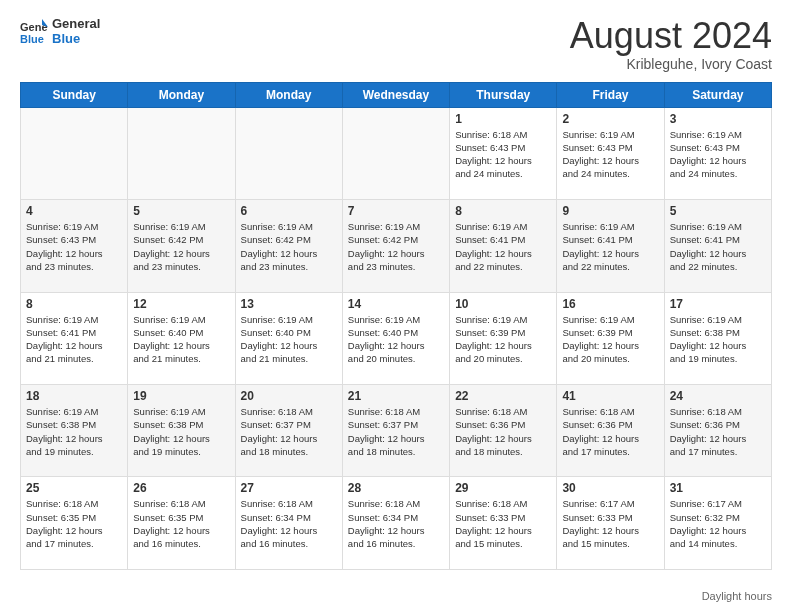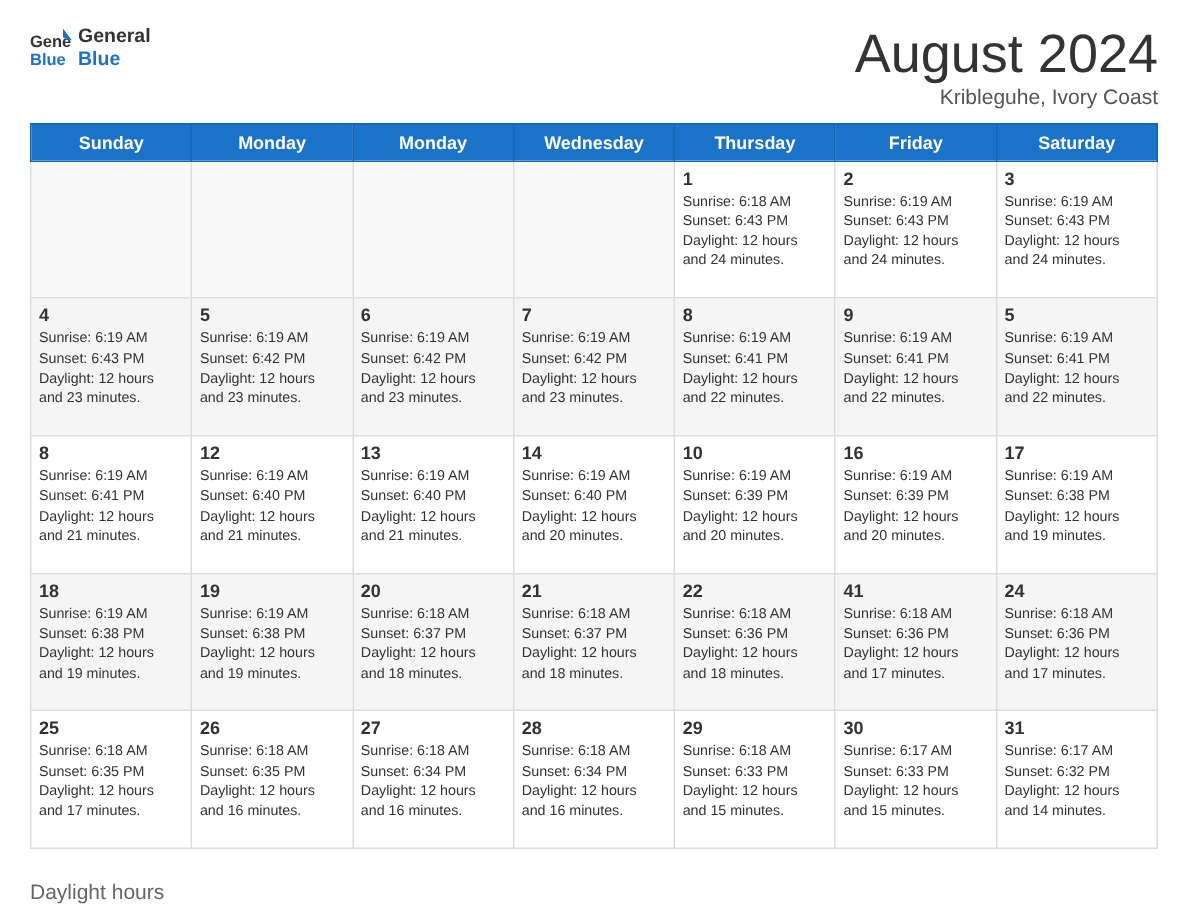--- a/index.html
+++ b/index.html
@@ -82,23 +82,23 @@
       color: #333;
       display: block;
       margin-bottom: 2px;
     }
     .day-info {
       font-size: 9.5px;
       color: #333;
       line-height: 1.4;
     }
     .footer-note {
-      font-size: 14px;
+      font-size: 11px;
       color: #666;
-      text-align: left;
+      text-align: right;
       margin-top: 20px;
     }
   </style>
 </head>
 <body>
 
 <div class="page">
   <div class="header">
     <div class="logo">
       <svg class="logo-icon" viewBox="0 0 28 28">

